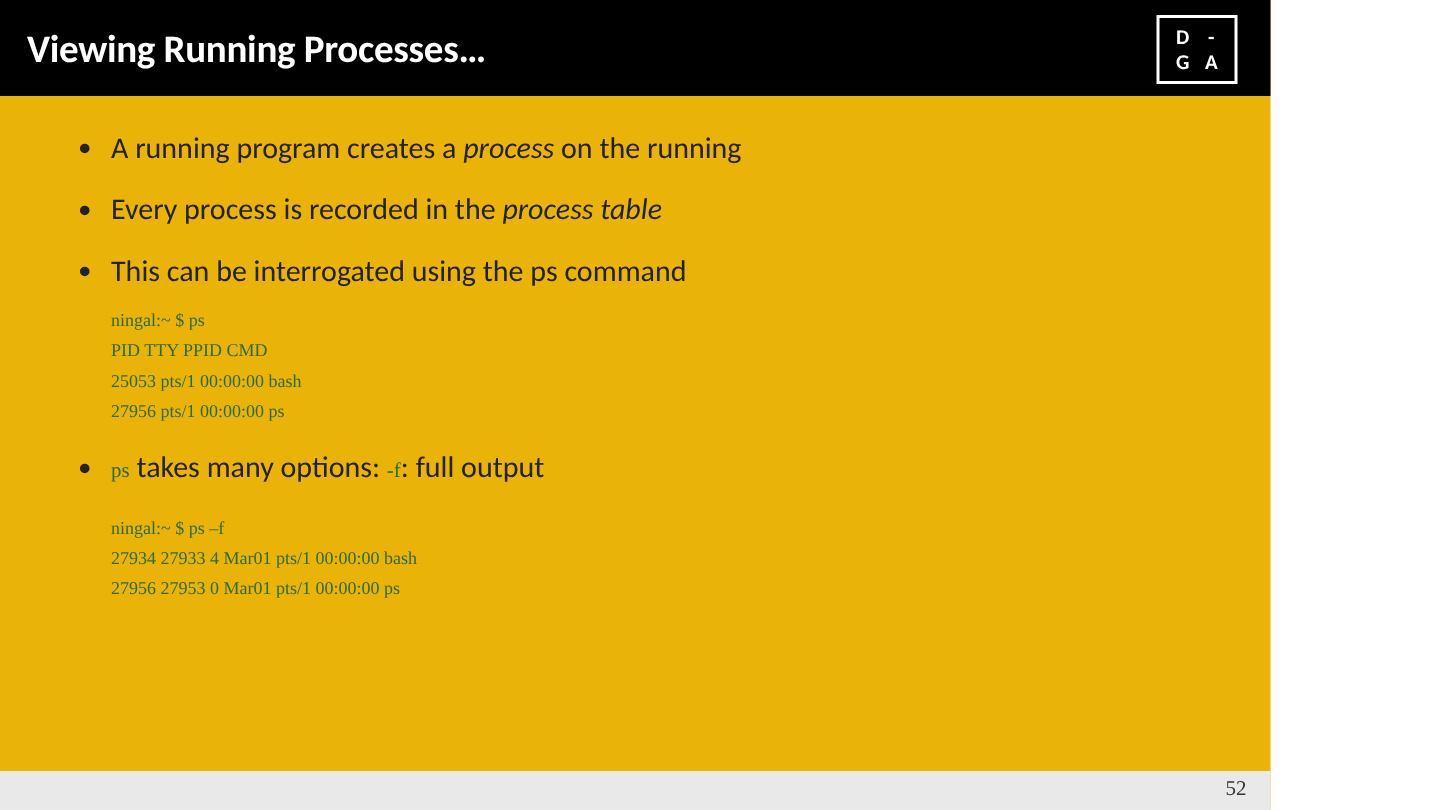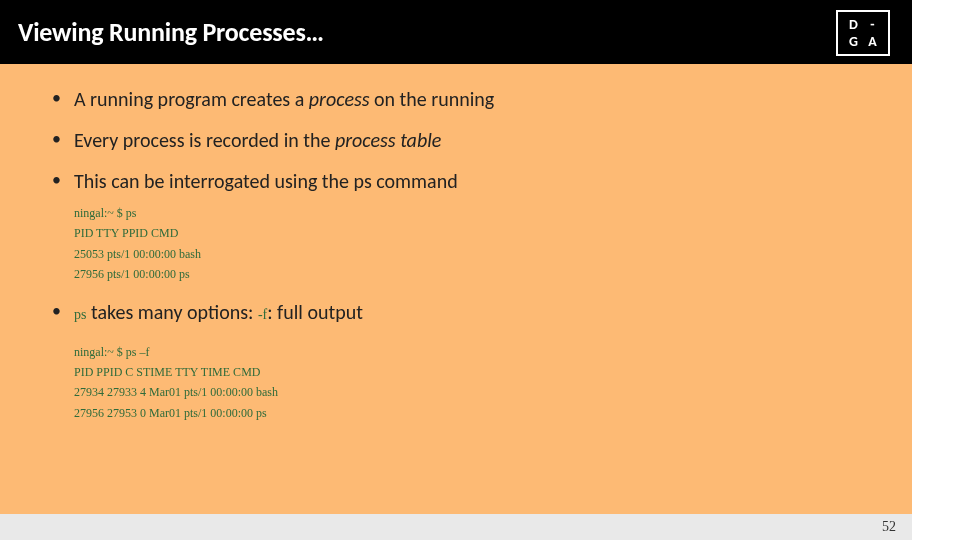--- a/index.html
+++ b/index.html
@@ -1,17 +1,17 @@
 <!DOCTYPE html>
 <html><head>
 <meta charset="utf-8">
 <style>
   * { margin: 0; padding: 0; box-sizing: border-box; }
   html, body { width: 960px; height: 540px; font-family: "Calibri", "Segoe UI", sans-serif; background: #fff; overflow: hidden; }
-  .slide { position: relative; width: 912px; height: 540px; background: #fdba74; }
+  .slide { position: relative; width: 847px; height: 540px; background: #eab308; }
   .header {
     background: #000;
     color: #fff;
     height: 64px;
     display: flex;
     align-items: center;
     padding: 0 18px 0 18px;
     position: relative;
   }
   .title { font-size: 26px; font-weight: 600; letter-spacing: -0.2px; }
@@ -82,21 +82,20 @@
           <span class="term">PID TTY PPID CMD</span>
           <span class="term">25053 pts/1 00:00:00 bash</span>
           <span class="term">27956 pts/1 00:00:00 ps</span>
         </div>
       </li>
 
       <li>
         <span class="code-inline">ps</span><span> takes many options: </span><span class="code-inline">-f</span><span>: full output</span>
         <div class="termblock" style="margin-left:0; margin-top:16px;">
           <span class="term">ningal:~ $ ps –f</span>
-          <span class="term">PID PPID C STIME TTY TIME CMD</span>
           <span class="term">27934 27933 4 Mar01 pts/1 00:00:00 bash</span>
           <span class="term">27956 27953 0 Mar01 pts/1 00:00:00 ps</span>
         </div>
       </li>
 
     </ul>
   </div>
 
   <div class="footer">
     <div class="page-num">52</div>

